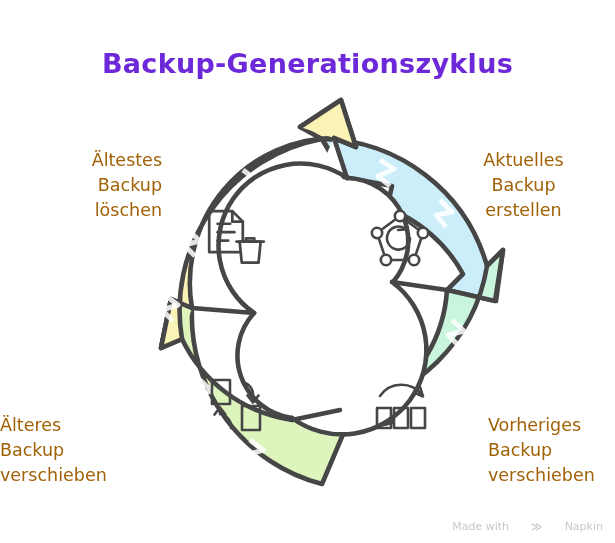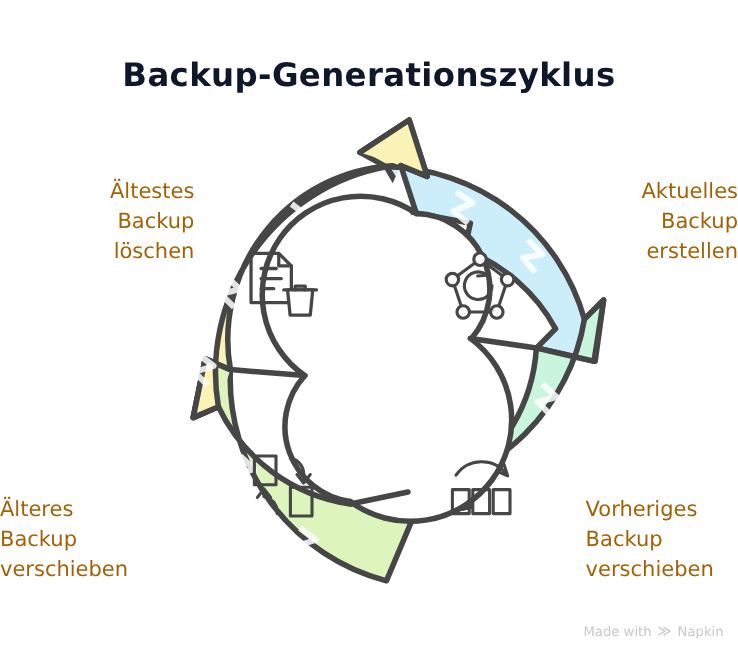--- a/index.html
+++ b/index.html
@@ -23,62 +23,62 @@
   }
   .page-title {
     position: absolute;
     left: 0;
     top: 48px;
     width: 615px;
     text-align: center;
     font-size: 27px;
     font-weight: bold;
     letter-spacing: 0.3px;
-    color: #0f172a;
+    color: #6d28d9;
     font-family: "DejaVu Sans", "Liberation Sans", sans-serif;
   }
   .cycle-label {
     position: absolute;
     font-size: 17.5px;
     line-height: 25px;
     color: #a16207;
     font-family: "DejaVu Sans", "Liberation Sans", sans-serif;
     white-space: pre-line;
   }
   .label-tl {
     left: 10px;
     top: 148px;
     width: 152px;
     text-align: right;
   }
   .label-tr {
-    left: 472px;
+    left: 452px;
     top: 148px;
     width: 143px;
-    text-align: right;
+    text-align: center;
   }
   .label-bl {
     left: 0px;
     top: 413px;
     width: 162px;
   }
   .label-br {
     left: 472px;
     top: 413px;
     width: 143px;
     text-align: left;
     margin-left: 16px;
   }
   .watermark {
     position: absolute;
     right: 12px;
     bottom: 10px;
     display: flex;
     align-items: flex-end;
-    gap: 4px;
+    gap: 21px;
     font-size: 11px;
     color: #c8c8c8;
     font-family: "DejaVu Sans", "Liberation Sans", sans-serif;
   }
   .watermark .wm-glyph {
     display: inline-block;
     font-size: 13px;
     line-height: 1;
     color: #c8c8c8;
     transform: scaleX(0.85);

